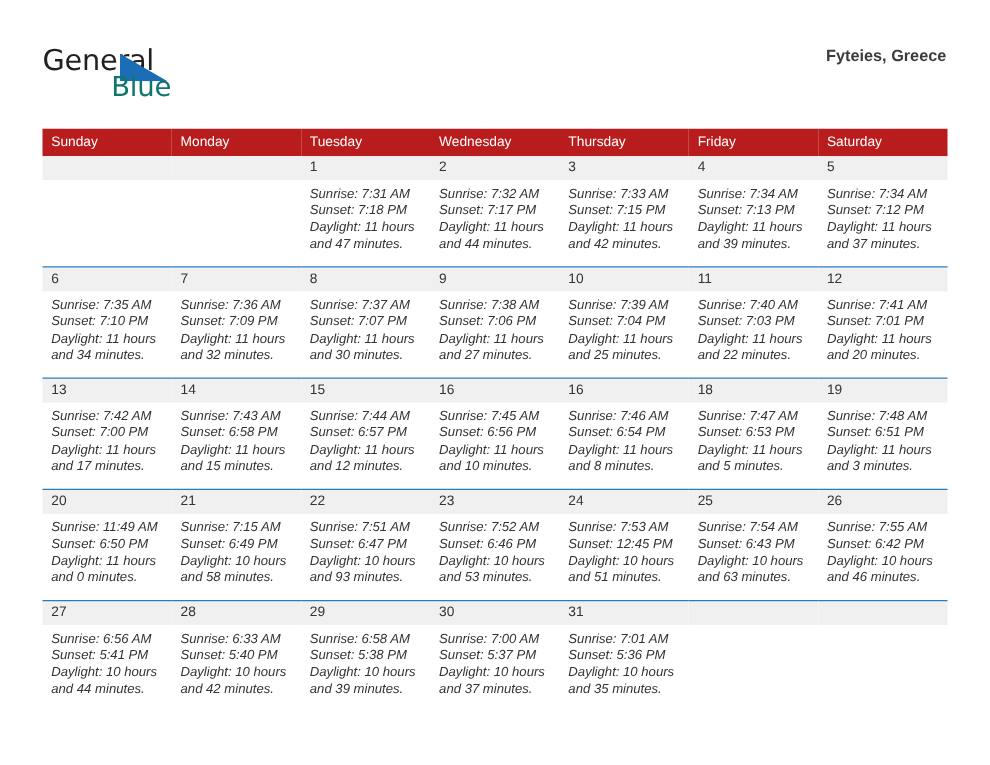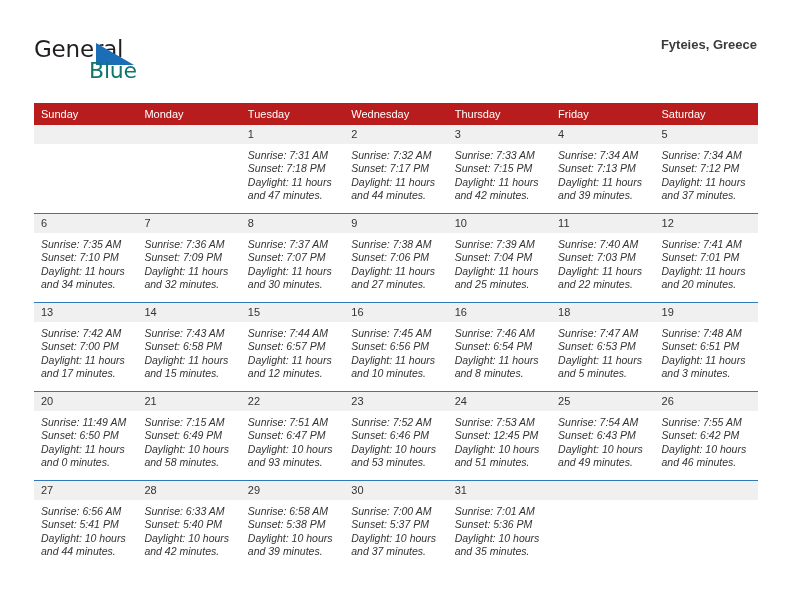--- a/index.html
+++ b/index.html
@@ -417,21 +417,21 @@
               <div>Daylight: 10 hours</div>
               <div>and 51 minutes.</div>
             </div>
           </td>
           <td>
             <div class="daynum">25</div>
             <div class="dayinfo">
               <div>Sunrise: 7:54 AM</div>
               <div>Sunset: 6:43 PM</div>
               <div>Daylight: 10 hours</div>
-              <div>and 49 minutes.</div>
+              <div>and 63 minutes.</div>
             </div>
           </td>
           <td>
             <div class="daynum">26</div>
             <div class="dayinfo">
               <div>Sunrise: 7:55 AM</div>
               <div>Sunset: 6:42 PM</div>
               <div>Daylight: 10 hours</div>
               <div>and 46 minutes.</div>
             </div>

